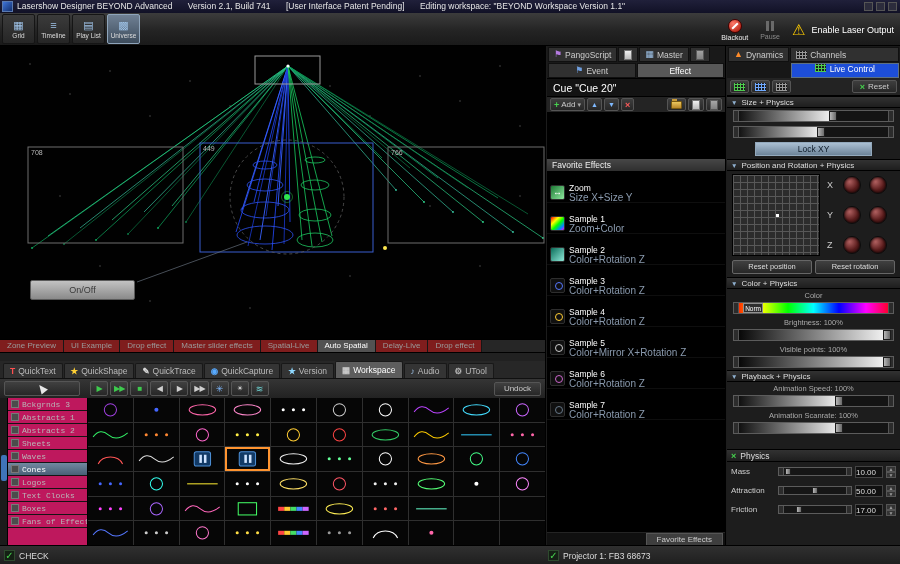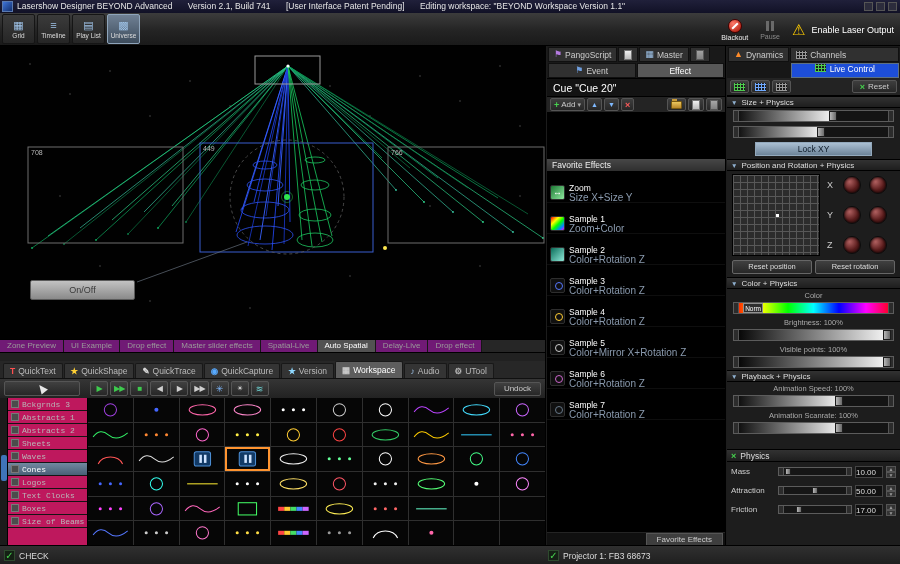--- a/index.html
+++ b/index.html
@@ -33,21 +33,21 @@
 .laser-btn{display:flex;align-items:center;gap:6px;}
 .warn-icon{color:#ffcc00;font-size:15px;line-height:15px;}
 .laser-label{font-size:9px;color:#fff;}
 
 
 .left-col{position:absolute;left:0;top:46px;width:546px;height:499px;background:#161616;border-right:1px solid #000;}
 .preview{position:relative;width:546px;height:293px;background:#010101;overflow:hidden;}
 .preview svg{position:absolute;left:0;top:0;}
 .onoff{position:absolute;left:30px;top:234px;width:105px;height:20px;background:linear-gradient(#c2c2c2,#8a8a8a);border:1px solid #5a5a5a;border-radius:2px;color:#3a3a3a;font-size:9px;text-align:center;line-height:19px;}
 .zone-tabs{display:flex;height:13px;background:#262626;border-top:1px solid #000;}
-.ztab{font-size:8px;color:#9a9a9a;padding:0 7px;line-height:12px;border-right:1px solid #161616;background:#701a75;white-space:nowrap;}
+.ztab{font-size:8px;color:#9a9a9a;padding:0 7px;line-height:12px;border-right:1px solid #161616;background:#7f1d1d;white-space:nowrap;}
 .ztab.sel{background:#525252;color:#fff;}
 .strip{height:9px;background:#212121;border-top:1px solid #000;}
 .quick-tabs{display:flex;height:17px;background:#272727;align-items:flex-end;padding-left:3px;gap:1px;}
 .qtab{display:flex;align-items:center;gap:3px;font-size:8.5px;color:#bbb;background:#343434;border:1px solid #181818;border-bottom:none;height:15px;padding:0 6px;border-radius:2px 2px 0 0;white-space:nowrap;}
 .qtab.sel{background:#5d5d5d;color:#fff;height:17px;}
 .qicon{font-size:8.5px;font-weight:bold;line-height:10px;}
 .ws-toolbar{display:flex;align-items:center;height:20px;background:linear-gradient(#353535,#222);border-top:1px solid #101010;padding:0 4px;gap:2px;}
 .wsb{height:15px;min-width:18px;background:linear-gradient(#404040,#272727);border:1px solid #555;border-radius:2px;display:flex;align-items:center;justify-content:center;padding:0 3px;font-size:8px;}
 .wsb.wide{width:76px;margin-right:8px;justify-content:center;}
 .cursor-ic{width:0;height:0;border-left:4px solid transparent;border-right:4px solid transparent;border-bottom:9px solid #e8e8e8;transform:rotate(-38deg);}
@@ -422,21 +422,21 @@
           <div class="cat">
             <span class="cat-ic"></span>
             <span>Text Clocks</span>
           </div>
           <div class="cat">
             <span class="cat-ic"></span>
             <span>Boxes</span>
           </div>
           <div class="cat">
             <span class="cat-ic"></span>
-            <span>Size of Beams</span>
+            <span>Fans of Effect</span>
           </div>
         </div>
       <div class="grid" id="grid">
           <div class="cell">
             <svg viewBox="0 0 44 22">
               <circle cx="22" cy="11" r="6" fill="none" stroke="#a040e0"></circle>
             </svg>
           </div>
           <div class="cell">
             <svg viewBox="0 0 44 22">

